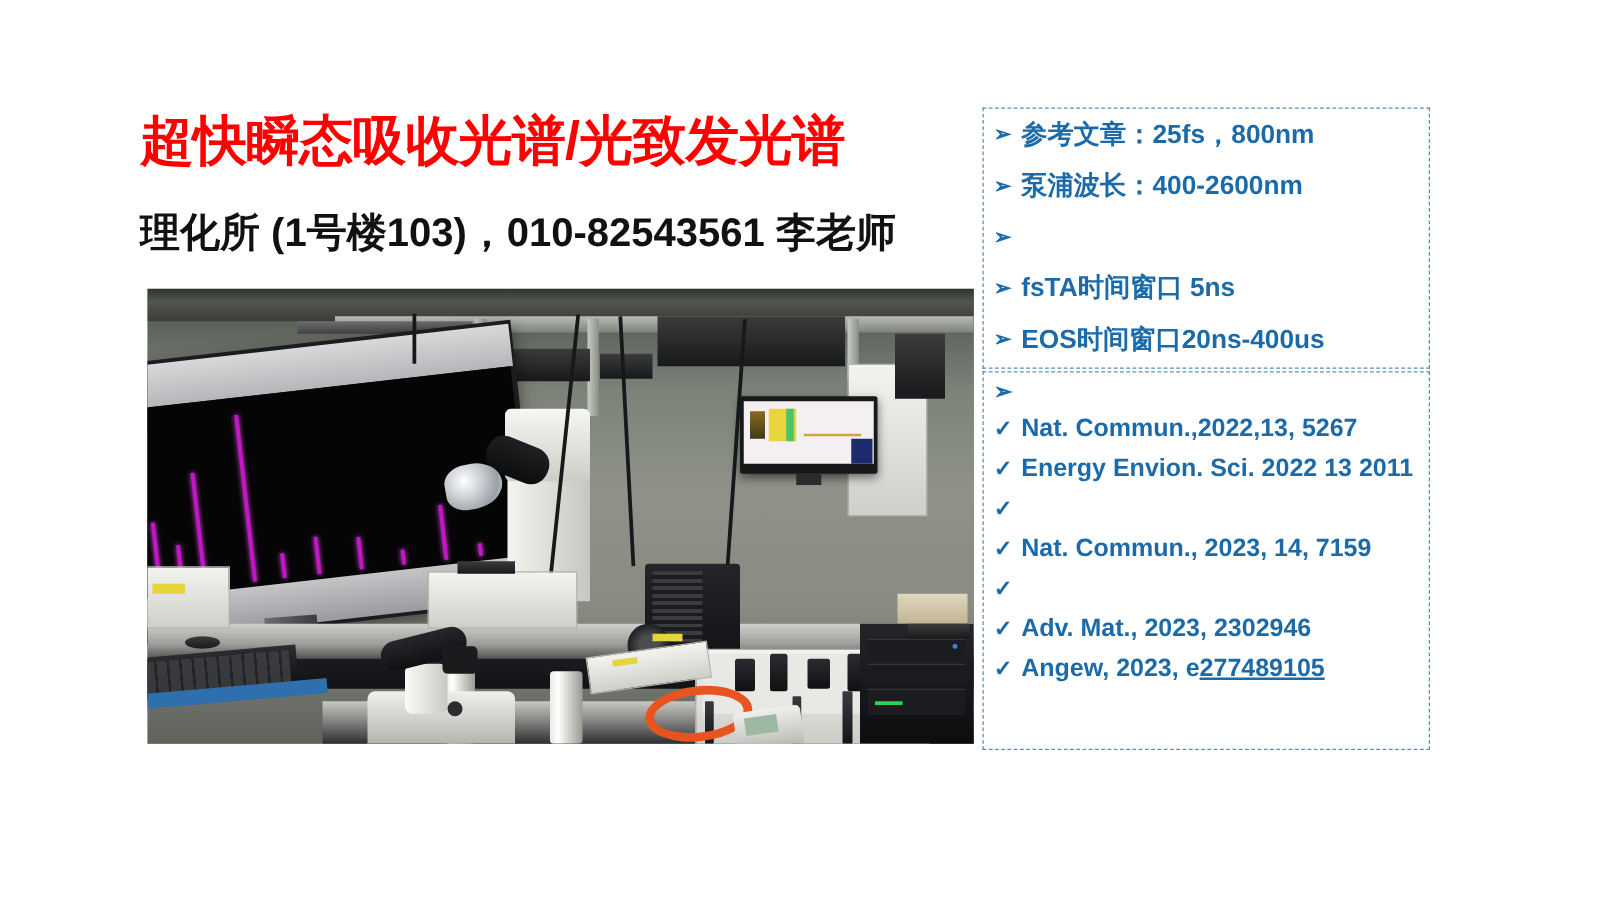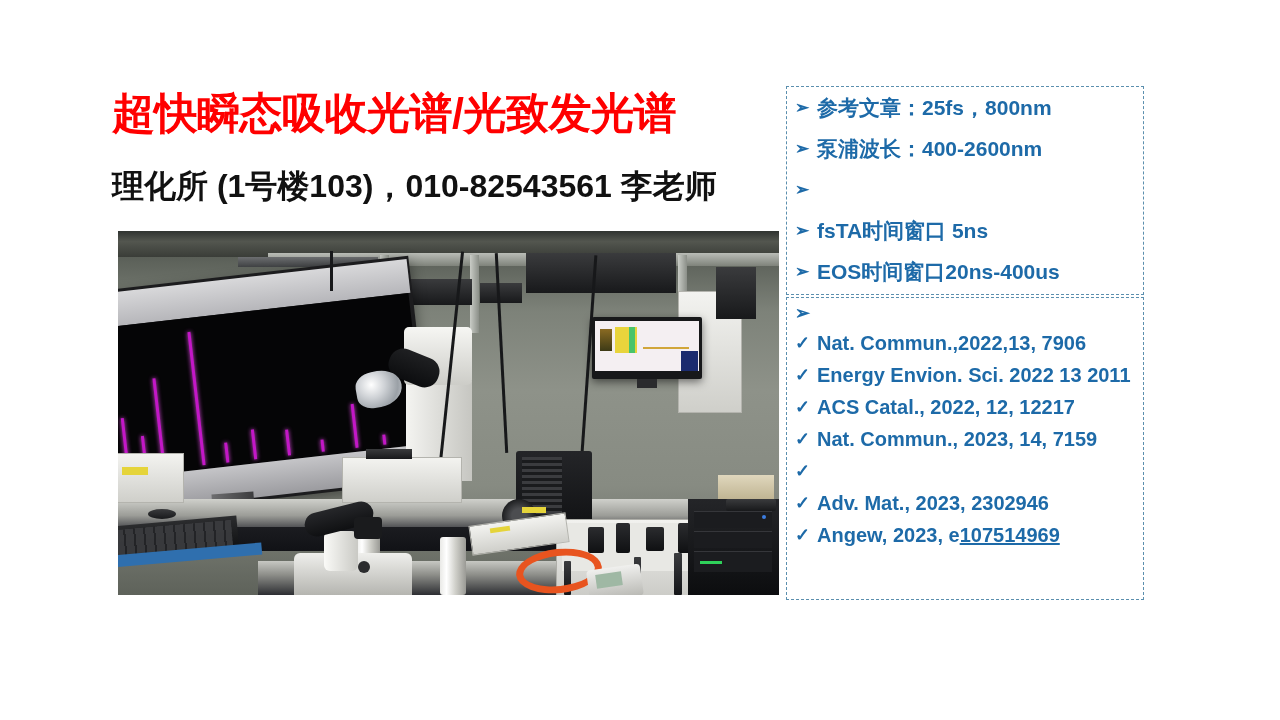--- a/index.html
+++ b/index.html
@@ -480,39 +480,38 @@
     </div>
 </div>
 
 <div id="refs-box" class="dashed-box">
   <div class="bullet-list" id="refs-list">
       <div class="bullet-row" style="height: 30px; align-items: center;">
         <span class="b-marker">➢</span>
       </div>
       <div class="bullet-row" style="min-height: 29px; padding-top: 3px;">
         <span class="b-marker">✓</span>
-        <span class="b-text">Nat. Commun.,2022,13, 7906</span>
+        <span class="b-text">Nat. Commun.,2022,13, 5267</span>
       </div>
       <div class="bullet-row" style="min-height: 29px; padding-top: 3px;">
         <span class="b-marker">✓</span>
         <span class="b-text">Energy Envion. Sci. 2022 13 2011</span>
       </div>
       <div class="bullet-row" style="min-height: 29px; padding-top: 3px;">
         <span class="b-marker">✓</span>
-        <span class="b-text">ACS Catal., 2022, 12, 12217</span>
       </div>
       <div class="bullet-row" style="min-height: 29px; padding-top: 3px;">
         <span class="b-marker">✓</span>
         <span class="b-text">Nat. Commun., 2023, 14, 7159</span>
       </div>
       <div class="bullet-row" style="min-height: 29px; padding-top: 3px;">
         <span class="b-marker">✓</span>
       </div>
       <div class="bullet-row" style="min-height: 29px; padding-top: 3px;">
         <span class="b-marker">✓</span>
         <span class="b-text">Adv. Mat., 2023, 2302946</span>
       </div>
       <div class="bullet-row" style="min-height: 29px; padding-top: 3px;">
         <span class="b-marker">✓</span>
-        <span class="b-text"><span>Angew, 2023, e</span><span class="u-part">107514969</span></span>
+        <span class="b-text"><span>Angew, 2023, e</span><span class="u-part">277489105</span></span>
       </div>
     </div>
 </div>
 
 </body></html>

